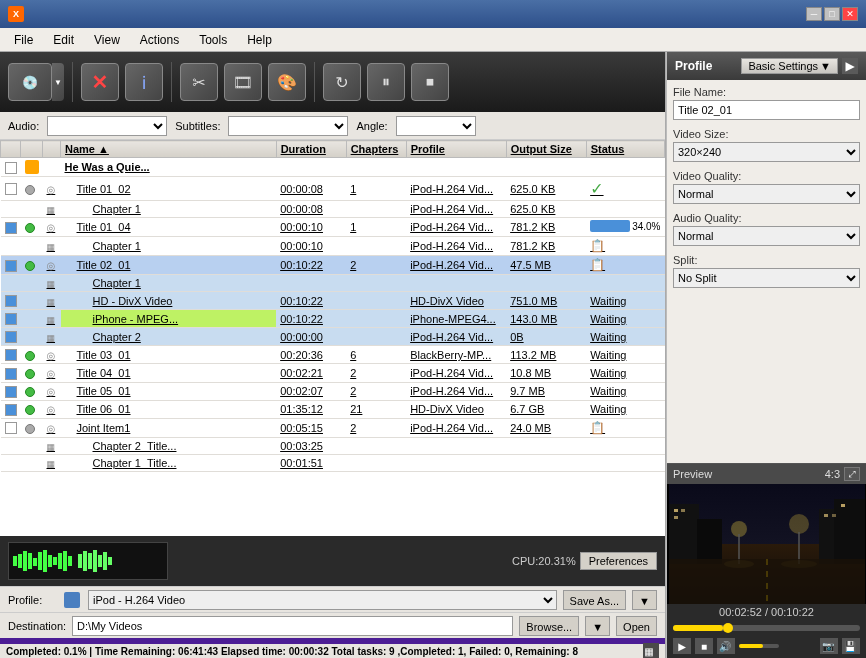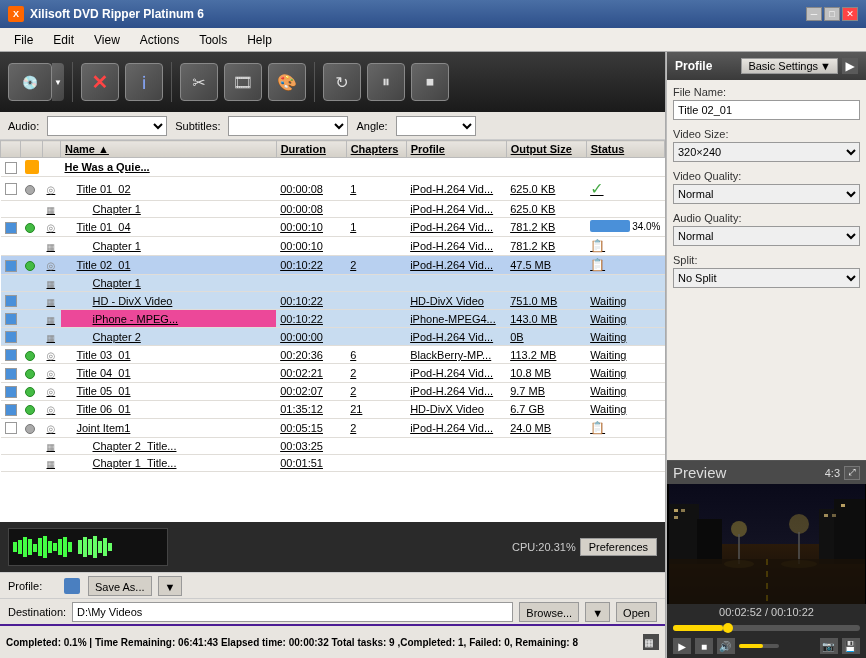--- a/index.html
+++ b/index.html
@@ -58,41 +58,41 @@
     .profile-row label { font-size: 11px; min-width: 50px; }
     .profile-select { flex: 1; height: 20px; font-size: 11px; border: 1px solid #999; }
     .profile-btn { background: #d4d0c8; border: 1px solid #999; padding: 4px 6px; height: 20px; font-size: 11px; cursor: pointer; }
 
     
     .dest-row { background: #e8e5e0; border-top: 1px solid #ccc; padding: 3px 8px; display: flex; align-items: center; gap: 6px; height: 26px; }
     .dest-row label { font-size: 11px; min-width: 50px; }
     .dest-input { flex: 1; height: 20px; font-size: 11px; border: 1px solid #999; padding: 0 4px; }
 
     
-    .status-bar { background: #e8e5e0; border-top: 2px solid #4c1d95; padding: 2px 6px; display: flex; align-items: center; gap: 4px; height: 34px; font-size: 11px; }
+    .status-bar { background: #e8e5e0; border-top: 6px solid #4c1d95; padding: 2px 6px; display: flex; align-items: center; gap: 4px; height: 20px; font-size: 11px; }
     .status-bar span { margin-right: 4px; }
     .status-icon { width: 16px; height: 16px; background: #4a4a4a; display: inline-flex; align-items: center; justify-content: center; margin-left: auto; }
 
     
     .right-panel { width: 200px; background: #f0ede8; border-left: 1px solid #bbb; display: flex; flex-direction: column; }
     .right-panel-header { background: linear-gradient(to bottom, #5a5a5a, #3a3a3a); color: white; padding: 4px 8px; display: flex; align-items: center; justify-content: space-between; height: 28px; }
     .panel-title { font-size: 12px; font-weight: bold; }
     .basic-settings-btn { background: linear-gradient(to bottom, #e8e5e0, #c8c5c0); border: 1px solid #999; padding: 1px 6px; font-size: 11px; cursor: pointer; display: flex; align-items: center; gap: 2px; }
     .expand-btn { background: #5a5a5a; color: white; border: none; width: 16px; height: 16px; cursor: pointer; font-size: 12px; }
 
     .profile-settings { padding: 6px; flex: 1; overflow: auto; }
     .profile-field { margin-bottom: 8px; }
     .profile-field label { display: block; font-size: 11px; color: #333; margin-bottom: 2px; }
     .profile-field input { width: 100%; height: 20px; font-size: 11px; border: 1px solid #999; padding: 0 4px; }
     .profile-field select { width: 100%; height: 20px; font-size: 11px; border: 1px solid #999; }
 
     
     .preview-area { background: #3a3a3a; border-top: 1px solid #555; }
     .preview-header { display: flex; align-items: center; justify-content: space-between; padding: 3px 6px; background: #4a4a4a; }
-    .preview-title { color: #ddd; font-size: 15px; }
+    .preview-title { color: #ddd; font-size: 11px; }
     .preview-controls-right { display: flex; align-items: center; gap: 4px; }
     .preview-ratio { color: #ddd; font-size: 11px; cursor: pointer; margin-left: 7px; }
     .preview-video { background: #000; height: 120px; display: flex; align-items: center; justify-content: center; position: relative; overflow: hidden; }
 
     .preview-time { color: #ccc; font-size: 11px; text-align: center; padding: 2px; background: #2a2a2a; }
     .preview-playbar { padding: 3px 6px; background: #2a2a2a; }
     .playbar-track { background: #555; height: 6px; border-radius: 3px; position: relative; margin: 2px 0; }
     .playbar-fill { background: #ffd700; height: 6px; border-radius: 3px; width: 27%; }
     .playbar-thumb { width: 10px; height: 10px; background: #ffd700; border-radius: 50%; position: absolute; top: -2px; left: 27%; }
     .preview-buttons { display: flex; align-items: center; gap: 4px; padding: 2px 6px 4px; background: #2a2a2a; }
@@ -104,21 +104,20 @@
     ::-webkit-scrollbar { width: 8px; height: 8px; }
     ::-webkit-scrollbar-track { background: #ddd; }
     ::-webkit-scrollbar-thumb { background: #aaa; border: 1px solid #999; }
   </style>
 </head>
 <body>
 
 <div class="title-bar">
   <div class="title-bar-left">
     <div class="title-bar-icon">X</div>
-    <span>Xilisoft DVD Ripper Platinum 6</span>
   </div>
   <div class="title-bar-buttons">
     <div class="title-btn">─</div>
     <div class="title-btn">□</div>
     <div class="title-btn" style="background:#ff4444;">✕</div>
   </div>
 </div>
 
 <div class="menu-bar">
   <span class="menu-item">File</span>
@@ -300,21 +299,21 @@
             <td style="background:#c8dcf0;"></td>
             <td style="background:#c8dcf0;">HD-DivX Video</td>
             <td style="background:#c8dcf0;">751.0 MB</td>
             <td style="background:#c8dcf0;">Waiting</td>
           </tr>
 
           <tr style="background:#c8dcf0;">
             <td style="background:#c8dcf0;"><span class="row-check checked"></span></td>
             <td style="background:#c8dcf0;"></td>
             <td style="background:#c8dcf0;"><span style="font-size:9px;color:#888;">▦</span></td>
-            <td class="indent-2" style="background:#ec4899;">iPhone - MPEG...</td>
+            <td class="indent-2" style="background:#bef264;">iPhone - MPEG...</td>
             <td style="background:#c8dcf0;">00:10:22</td>
             <td style="background:#c8dcf0;"></td>
             <td style="background:#c8dcf0;">iPhone-MPEG4...</td>
             <td style="background:#c8dcf0;">143.0 MB</td>
             <td style="background:#c8dcf0;">Waiting</td>
           </tr>
 
           <tr style="background:#c8dcf0;">
             <td style="background:#c8dcf0;"><span class="row-check checked"></span></td>
             <td style="background:#c8dcf0;"></td>
@@ -438,20 +437,23 @@
           <rect x="95" y="11" width="4" height="8" fill="#66ff66"></rect>
         </svg>
       </div>
       <span style="color:#ccc;font-size:11px;margin-left:auto;">CPU:20.31%</span>
       <button class="pref-btn">Preferences</button>
     </div>
 
     <div class="profile-row">
       <label>Profile:</label>
       <span style="display:inline-block;width:16px;height:16px;background:#4a7fc0;border-radius:2px;vertical-align:middle;margin-right:2px;"></span>
+      <select class="profile-select">
+        <option value="iPod - H.264 Video">iPod - H.264 Video</option>
+      </select>
       <button class="profile-btn">Save As...</button>
       <button class="profile-btn">▼</button>
     </div>
 
     <div class="dest-row">
       <label>Destination:</label>
       <input type="text" class="dest-input" value="D:\My Videos" style="">
       <button class="profile-btn">Browse...</button>
       <button class="profile-btn">▼</button>
       <button class="profile-btn">Open</button>

